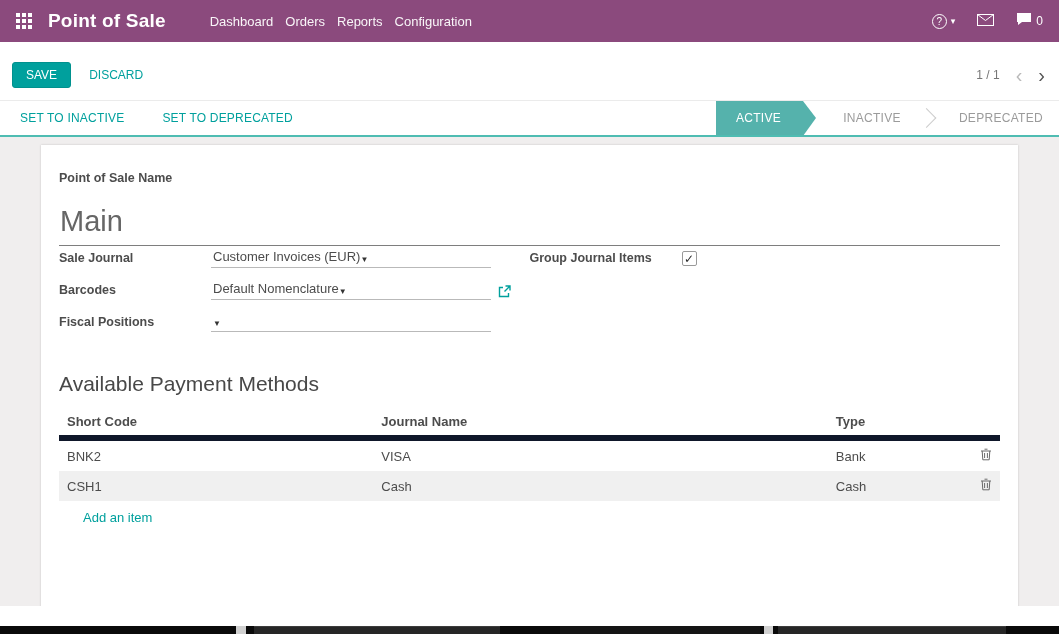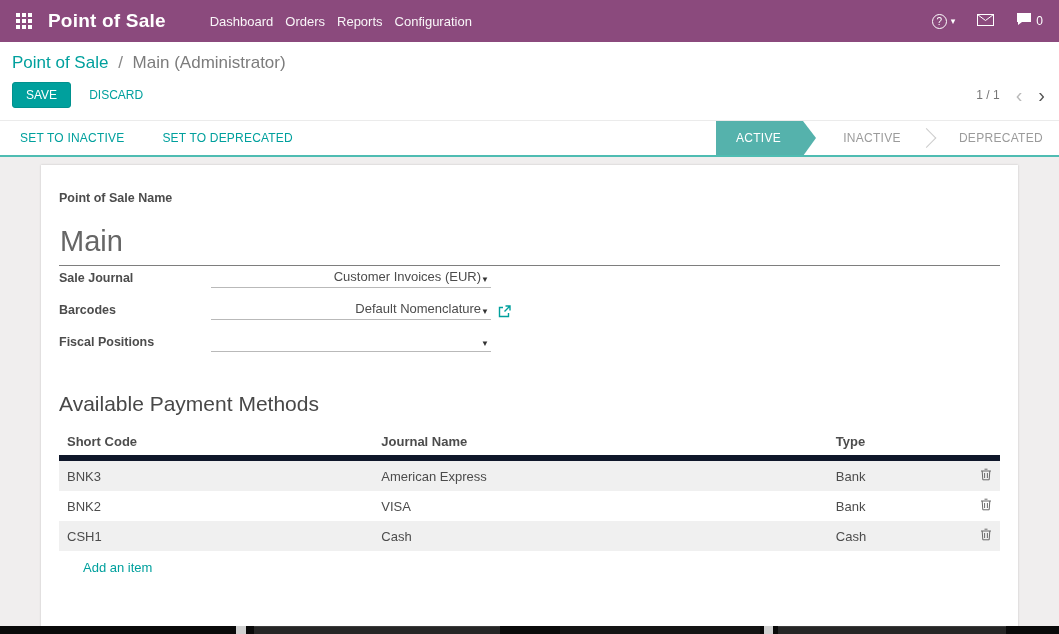--- a/index.html
+++ b/index.html
@@ -83,21 +83,21 @@
   .name-input {
     display: block; width: 100%; margin-top: 20px; border: none; outline: none;
     border-bottom: 1px solid #7e7e7e; font-size: 29px; color: #666; padding: 0 0 7px 1px;
     font-family: inherit; background: transparent;
   }
 
   .form-grid { display: grid; grid-template-columns: 1fr 1fr; align-items: start; }
   .fgroup .frow { display: flex; align-items: flex-end; margin-bottom: 10px; min-height: 22px; }
   .fgroup .frow > .field-label { width: 152px; flex: none; padding-bottom: 3px; }
   .o-select {
-    width: 280px; display: flex; justify-content: flex-end; align-items: flex-end;
+    width: 280px; display: flex; justify-content: flex-start; align-items: flex-end;
     border-bottom: 1px solid #b9b9b9; padding: 0 2px 3px 2px; font-size: 13px; color: #4c4c4c;
     min-height: 19px; cursor: pointer;
   }
   .o-caret { font-size: 8px; color: #333; }
   .ext-link { margin-left: 7px; display: inline-flex; align-items: flex-end; padding-bottom: 2px; cursor: pointer; }
   .o-checkbox {
     width: 15px; height: 15px; border: 1px solid #9a9a9a; background: #fff; border-radius: 2px;
     display: inline-flex; align-items: center; justify-content: center;
     font-size: 12px; font-weight: bold; color: #2b2b2b; cursor: pointer; margin-bottom: 2px;
   }
@@ -165,25 +165,20 @@
           <svg width="16" height="14" viewBox="0 0 16 14">
               <path d="M1 1h14v9H6l-4 3v-3H1z" fill="#fff"></path>
             </svg>
         </span>
         <span class="msg-count">0</span>
       </span>
     </div>
   </header>
 
   <div class="control-panel">
-    <div class="breadcrumb">
-      <span class="bc-parent">Point of Sale</span>
-      <span class="bc-sep">/</span>
-      <span class="bc-current">Main (Administrator)</span>
-    </div>
     <div class="cp-row2">
       <button class="btn-save">SAVE</button>
       <button class="btn-discard">DISCARD</button>
       <div class="pager">
         <span class="pager-value">1 / 1</span>
         <span class="pager-prev">‹</span>
         <span class="pager-next">›</span>
       </div>
     </div>
   </div>
@@ -236,44 +231,42 @@
             </span>
           </div>
           <div class="frow">
             <span class="field-label">Fiscal Positions</span>
             <div class="o-select">
               <span></span>
               <span class="o-caret">▼</span>
             </div>
           </div>
         </div>
+        <div class="fgroup">
+          <div class="frow">
+            <span class="field-label">Group Journal Items</span>
+            <span class="o-checkbox">
+              <span>✓</span>
+            </span>
+          </div>
+        </div>
       </div>
 
       <h2 class="section-title">Available Payment Methods</h2>
 
       <table class="pm-table">
         <thead>
           <tr>
             <th>Short Code</th>
             <th>Journal Name</th>
             <th>Type</th>
             <th class="trash-cell"></th>
           </tr>
         </thead>
         <tbody>
-          <tr class="odd">
-            <td>BNK3</td>
-            <td>American Express</td>
-            <td>Bank</td>
-            <td class="trash-cell"><span class="trash-btn">
-              <svg width="12" height="13" viewBox="0 0 12 13">
-                    <path d="M1 3h10M4.5 1.2h3M2.2 3l.6 8.8h6.4L9.8 3M4.6 5v5M7.4 5v5" stroke="#6a6a6a" stroke-width="1" fill="none"></path>
-                  </svg>
-            </span></td>
-          </tr>
           <tr>
             <td>BNK2</td>
             <td>VISA</td>
             <td>Bank</td>
             <td class="trash-cell"><span class="trash-btn">
               <svg width="12" height="13" viewBox="0 0 12 13">
                     <path d="M1 3h10M4.5 1.2h3M2.2 3l.6 8.8h6.4L9.8 3M4.6 5v5M7.4 5v5" stroke="#6a6a6a" stroke-width="1" fill="none"></path>
                   </svg>
             </span></td>
           </tr>

